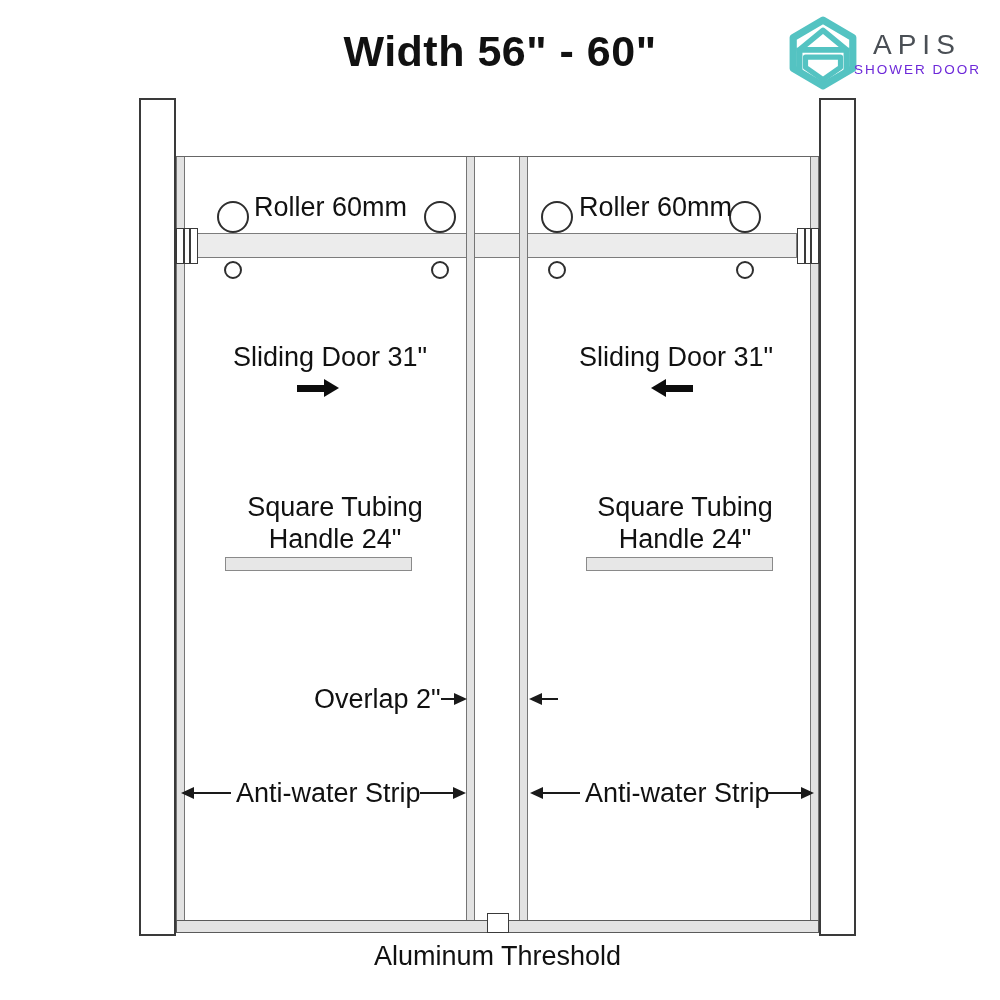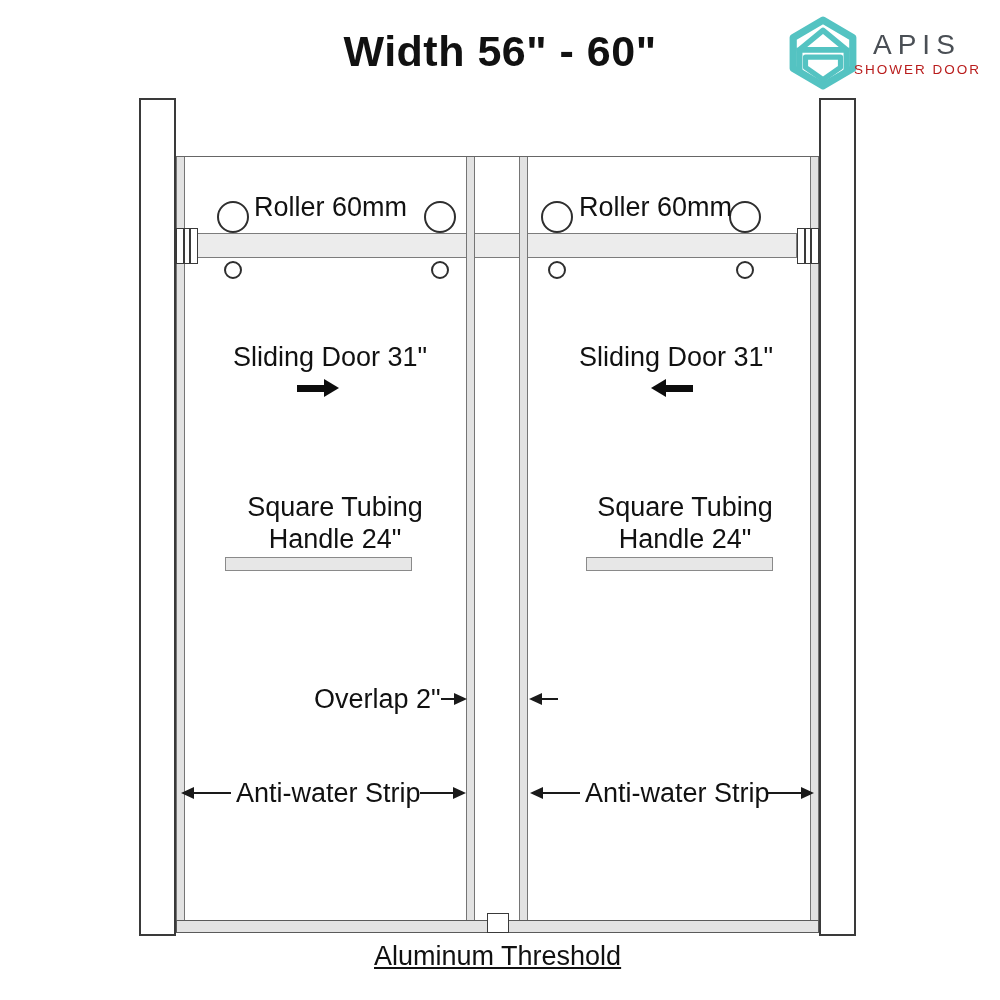--- a/index.html
+++ b/index.html
@@ -7,21 +7,21 @@
   .canvas { position:relative; width:1000px; height:1000px; background:#fff; overflow:hidden; }
 
   
   .title { position:absolute; left:0; top:27px; width:1000px; text-align:center;
            font-size:43px; font-weight:600; color:#111; letter-spacing:0.5px; }
   .logo { position:absolute; left:786px; top:16px; width:200px; height:74px;text-align:right; }
   .logo svg { position:absolute; left:0; top:0; }
   .brand { position:absolute; left:87px; top:13px; font-size:28px; font-weight:400;
            letter-spacing:6px; color:#4a4f55; }
   .tagline { position:absolute; left:68px; top:46px; font-size:13.5px; font-weight:400;
-             letter-spacing:2px; color:#b91c1c; white-space:nowrap; }
+             letter-spacing:2px; color:#6d28d9; white-space:nowrap; }
 
   
   .wall { position:absolute; top:98px; width:37px; height:838px; background:#fff;
           border:2px solid #3a3a3a; z-index:2; }
   .wall-left { left:139px; }
   .wall-right { left:819px; }
 
   .glass-top { position:absolute; left:176px; top:156px; width:643px; height:0;
                border-top:1.5px solid #666; z-index:3; }
 
@@ -175,15 +175,15 @@
   <div class="lbl" style="left:585px; top:777px;">Anti-water Strip</div>
   <div class="thin-arrow" style="left:530px; top:787px; width:50px;">
     <span class="head-l"></span>
       <span class="line" style="left:11px; width:39px;"></span>
   </div>
   <div class="thin-arrow" style="left:768px; top:787px; width:46px;">
     <span class="line" style="left:0; width:35px;"></span>
       <span class="head-r"></span>
   </div>
 
-  <div class="lbl ctr" style="left:374px; top:940px; width:240px;text-decoration:underline;">Aluminum Threshold</div>
+  <div class="lbl ctr" style="left:374px; top:940px; width:240px;">Aluminum Threshold</div>
 
 </div>
 
 </body></html>

